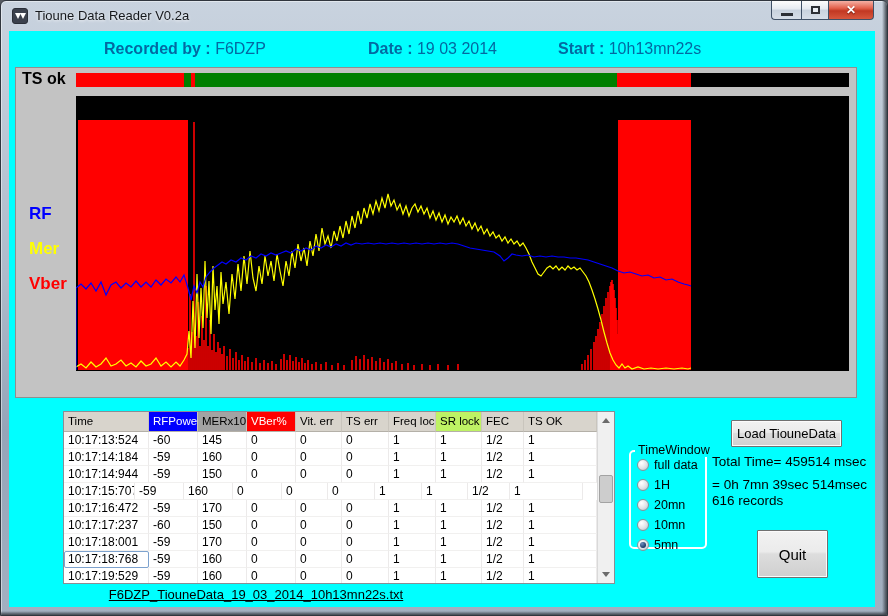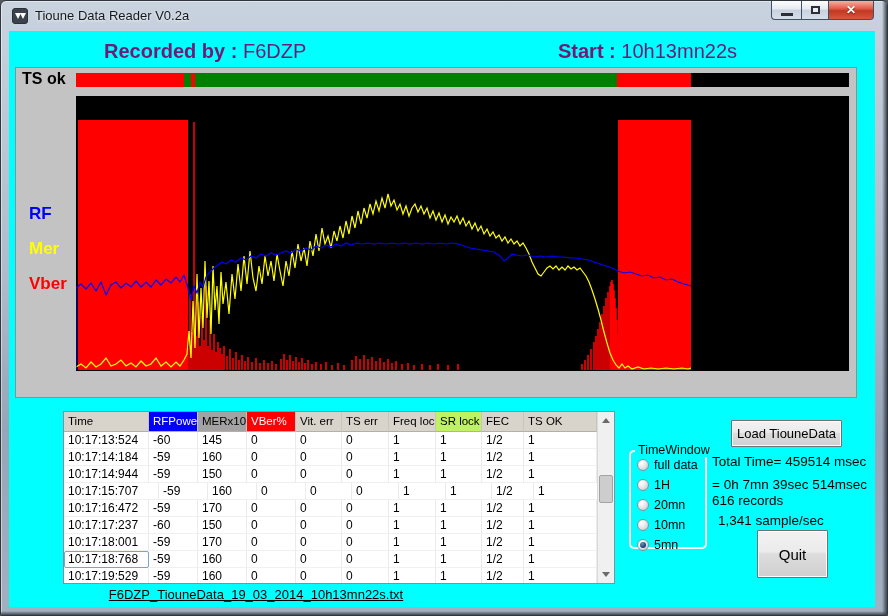--- a/index.html
+++ b/index.html
@@ -33,21 +33,21 @@
   .winbtn.max { width:28px; }
   .winbtn.close { width:45px; border-radius:0 0 4px 0; border-left:none;
     background:linear-gradient(180deg,#f4b0a4 0%,#e2604b 40%,#c23822 55%,#d8573d 100%); }
   .glyph-min { width:12px; height:3px; background:#2c3036; margin-top:8px; }
   .glyph-max { width:9px; height:8px; border:2px solid #2c3036; background:#e8edf3; }
   .glyph-close { color:#fff; font-size:12px; font-weight:bold; text-shadow:0 1px 1px #6d1405; }
 
   
   .client { position:absolute; left:8px; top:30px; width:866px; height:576px; background:#00ffff; }
 
-  .hdr-item { position:absolute; top:9px; font-size:20px; color:#701a75; white-space:nowrap; }
+  .hdr-item { position:absolute; top:9px; font-size:16px; color:#0369a1; white-space:nowrap; }
   .hdr-item b { font-weight:bold; }
 
   
   .chart-panel { position:absolute; left:6px; top:36px; width:842px; height:331px;
     background:#c3c3c3; border:1px solid #8f8f8f; }
   .ts-label { position:absolute; left:6px; top:2px; font-size:16px; font-weight:bold; color:#000; }
   .ts-bar { position:absolute; left:60px; top:5px; width:773px; height:14px; display:flex; }
   .ts-bar > div { height:100%; }
   .plot-wrap { position:absolute; left:60px; top:28px; width:773px; height:275px; background:#000; }
   .plot-wrap svg { display:block; width:773px; height:275px; }
@@ -120,20 +120,21 @@
         </div>
       <div class="winbtn close">
           <div class="glyph-close">✕</div>
         </div>
     </div>
   </div>
 
   <div class="client">
 
     <div class="hdr-item" style="left:95px"><b>Recorded by :</b>&nbsp;<span>F6DZP</span></div>
+    <div class="hdr-item" style="left:359px"><b>Date :</b>&nbsp;<span>19 03 2014</span></div>
     <div class="hdr-item" style="left:549px"><b>Start :</b>&nbsp;<span>10h13mn22s</span></div>
 
     <div class="chart-panel">
       <div class="ts-label">TS ok</div>
       <div class="ts-bar">
           <div style="width: 108px; background: rgb(255, 0, 0);"></div>
           <div style="width: 7px; background: rgb(0, 128, 0);"></div>
           <div style="width: 4px; background: rgb(255, 0, 0);"></div>
           <div style="width: 422px; background: rgb(0, 128, 0);"></div>
           <div style="width: 74px; background: rgb(255, 0, 0);"></div>
@@ -197,21 +198,21 @@
             <div class="tc" style="width: 49px;">150</div>
             <div class="tc" style="width: 49px;">0</div>
             <div class="tc" style="width: 46px;">0</div>
             <div class="tc" style="width: 47px;">0</div>
             <div class="tc" style="width: 47px;">1</div>
             <div class="tc" style="width: 46px;">1</div>
             <div class="tc" style="width: 42px;">1/2</div>
             <div class="tc" style="width: 73px;">1</div>
           </div>
           <div class="trow">
-            <div class="tc" style="width: 95px;">10:17:15:707</div>
+            <div class="tc" style="width: 71px;">10:17:15:707</div>
             <div class="tc" style="width: 49px;">-59</div>
             <div class="tc" style="width: 49px;">160</div>
             <div class="tc" style="width: 49px;">0</div>
             <div class="tc" style="width: 46px;">0</div>
             <div class="tc" style="width: 47px;">0</div>
             <div class="tc" style="width: 47px;">1</div>
             <div class="tc" style="width: 46px;">1</div>
             <div class="tc" style="width: 42px;">1/2</div>
             <div class="tc" style="width: 73px;">1</div>
           </div>
@@ -312,20 +313,19 @@
           </div>
         </div>
     </div>
 
     <div class="btn btn-load">Load TiouneData</div>
 
     <div class="stats">
       <div class="s1">Total Time= 459514 msec</div>
       <div class="s2">= 0h 7mn 39sec 514msec</div>
       <div class="s3">616 records</div>
-      <div class="s4">1,341 sample/sec</div>
     </div>
 
     <div class="btn btn-quit">Quit</div>
 
     <div class="filename">F6DZP_TiouneData_19_03_2014_10h13mn22s.txt</div>
   </div>
 </div>
 
 </body></html>

